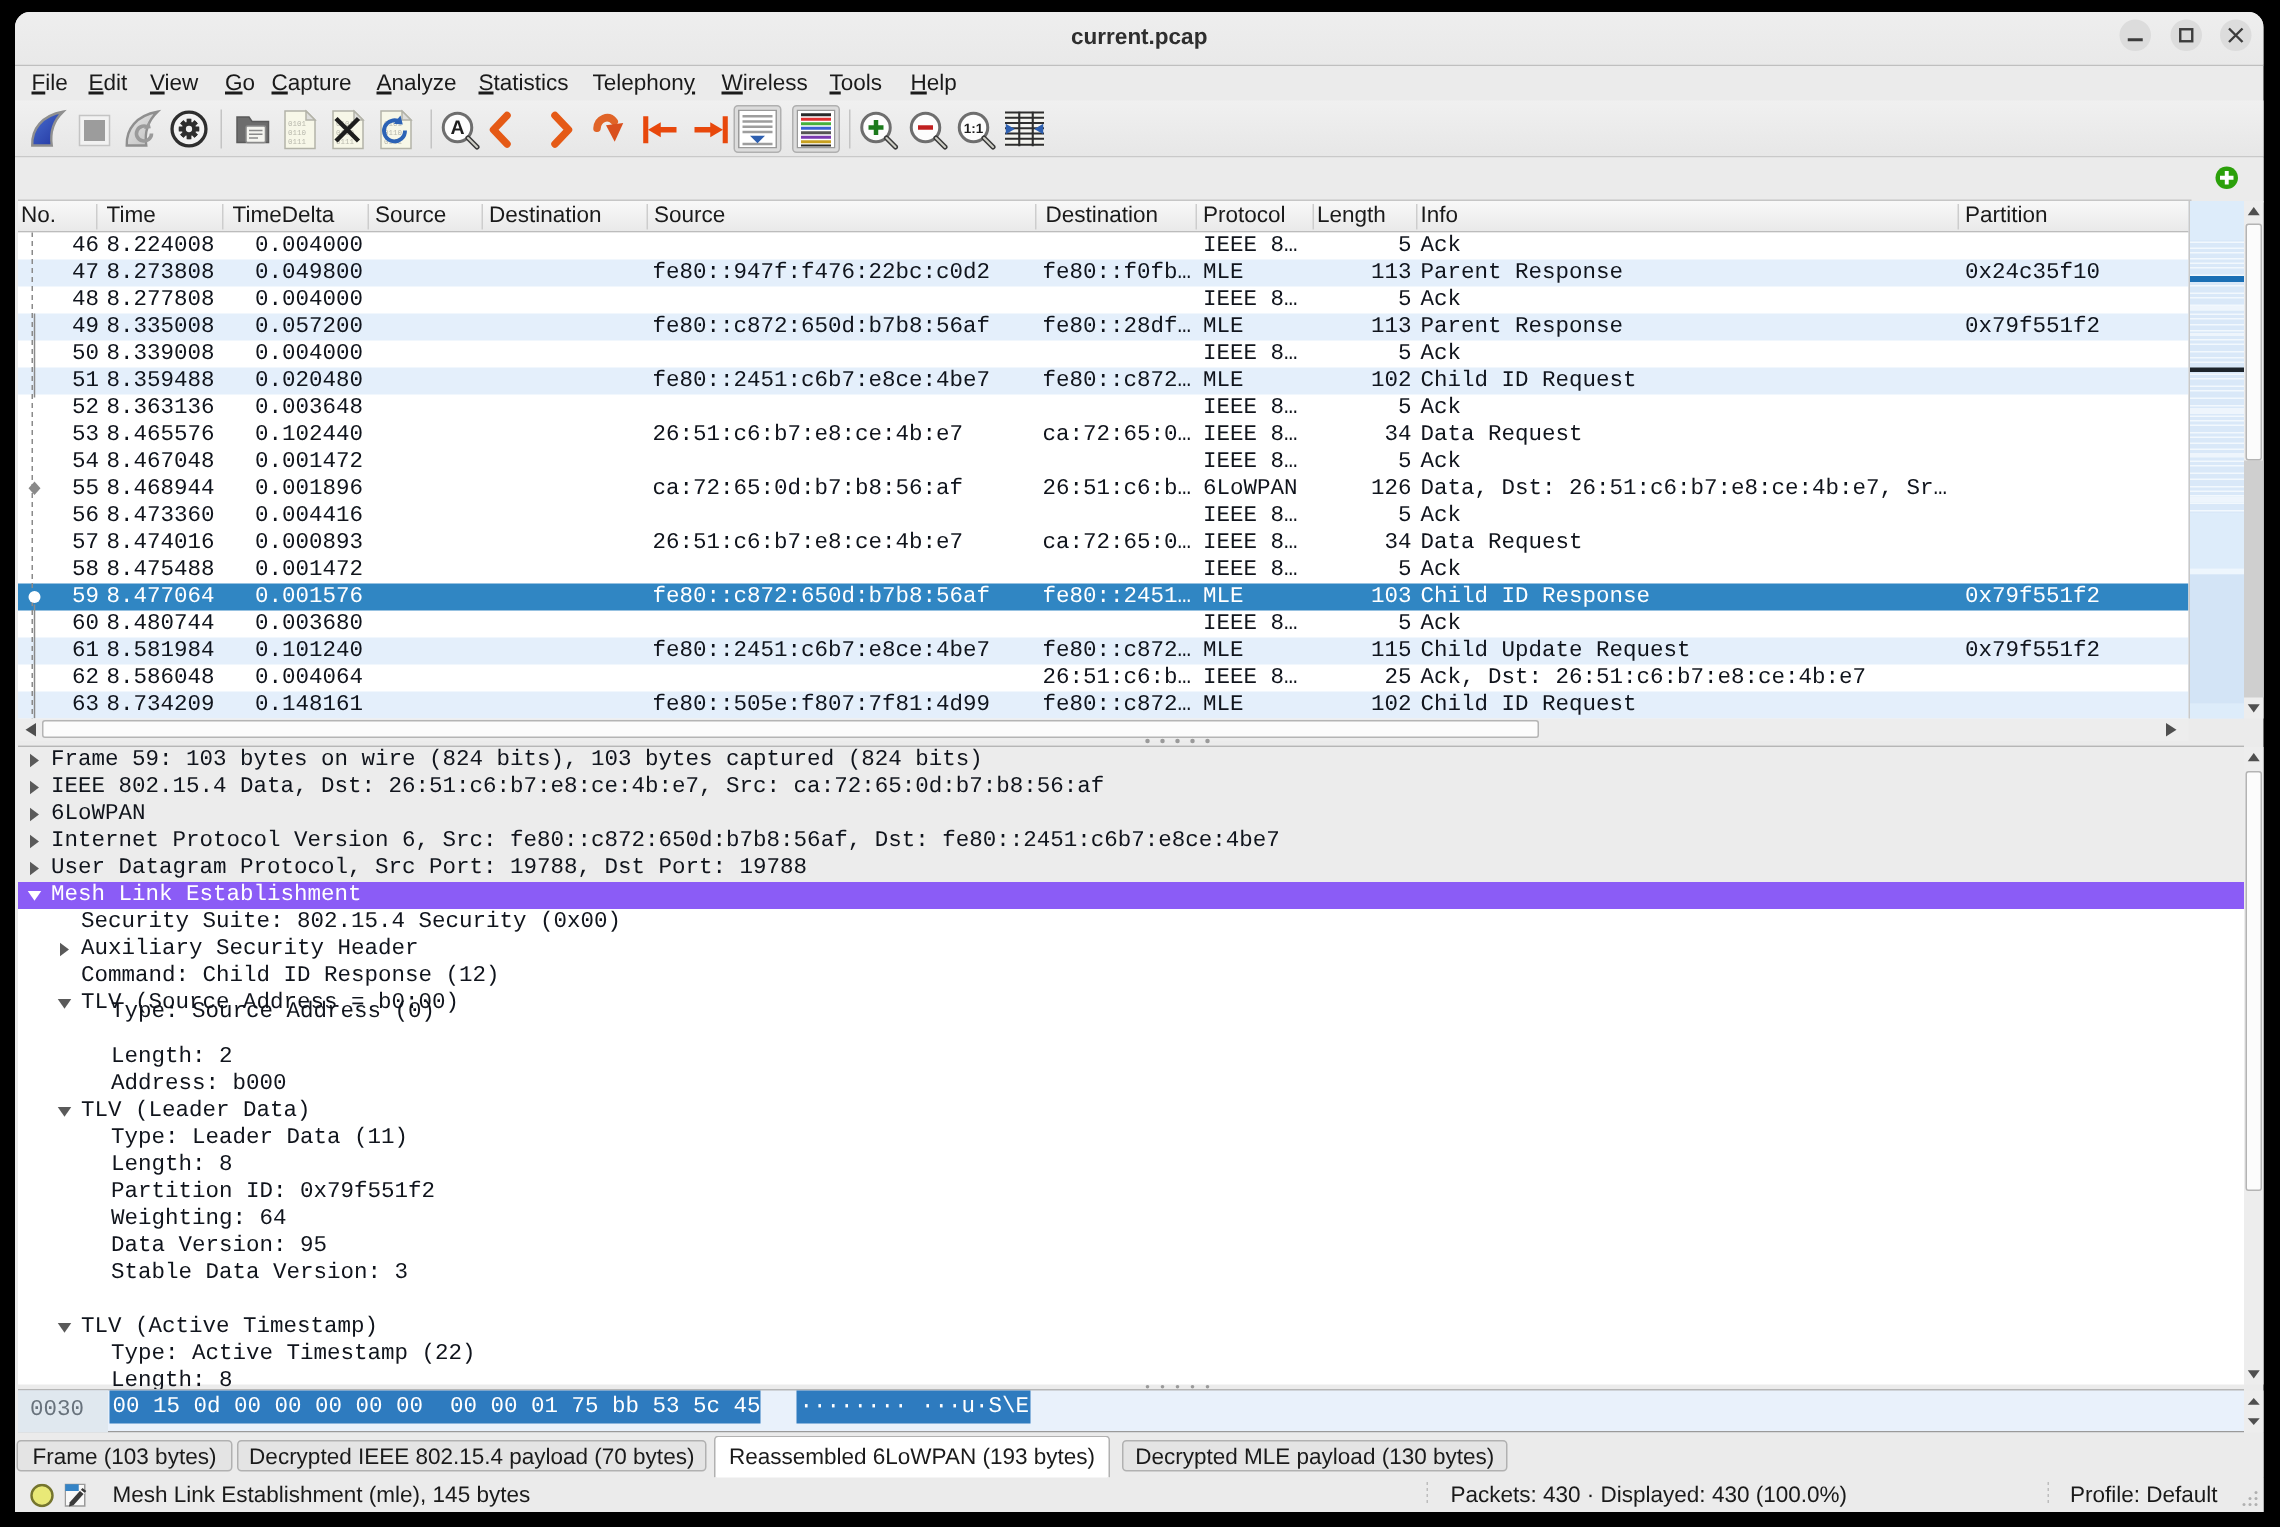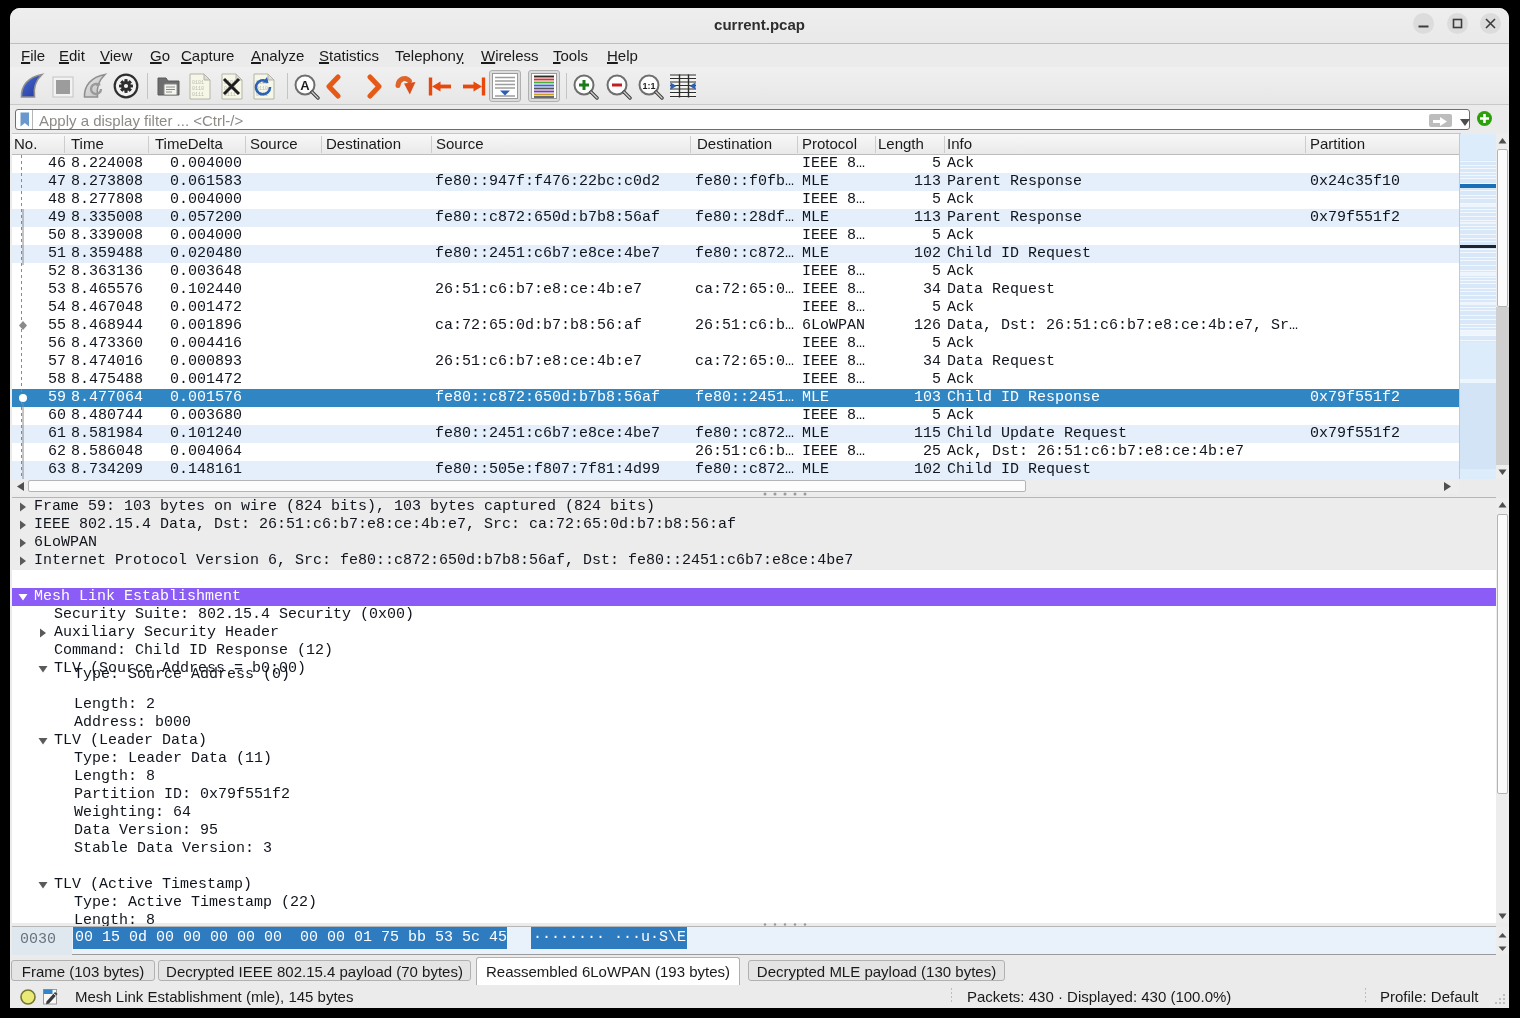--- a/index.html
+++ b/index.html
@@ -223,31 +223,20 @@
         <path d="M19 19l6 6" stroke="#3a3a3a" stroke-width="3.4" stroke-linecap="round"></path>
         <path d="M19 19l6 6" stroke="#cfcfc7" stroke-width="1.4" stroke-linecap="round"></path>
         <text x="12" y="15.5" font-size="9" font-weight="bold" text-anchor="middle" fill="#1d1d1d" font-family="Liberation Sans">1:1</text>
       </svg><svg class="abs" style="left:659px;top:6px" width="28" height="26" viewBox="0 0 28 26">
         <rect x="1" y="1.5" width="26" height="23" fill="#f4f4f0"></rect>
         <path d="M1 2h26M1 5.5h26M1 9h26M1 12.5h26M1 16h26M1 19.5h26M1 23.5h26" stroke="#2e2e2e" stroke-width="1.2"></path>
         <path d="M10.5 1.5v23M19.5 1.5v23" stroke="#2e2e2e" stroke-width="1.4"></path>
         <path d="M1.5 9.5l6 3.5-6 3.5zM26.5 9.5l-6 3.5 6 3.5z" fill="#2d5fb0"></path>
       </svg></div>
     <div id="fbar" class="abs">
-      <div id="finput" class="abs">
-        <div id="fbook" class="abs"><svg width="17" height="19">
-            <path d="M4.5 2.5h8.5v14l-4.25-3.6-4.25 3.6z" fill="#6a98cc"></path>
-          </svg></div>
-        <div id="fph" class="abs">Apply a display filter ... &lt;Ctrl-/&gt;</div>
-        <div id="fbtn" class="abs"><svg width="23" height="13">
-            <path d="M4 6.5h10" stroke="#fff" stroke-width="3"></path>
-            <path d="M11 2l7 4.5-7 4.5z" fill="#fff"></path>
-          </svg></div>
-        <div id="fdrop" class="abs"></div>
-      </div>
       <div id="fplus" class="abs"><svg width="15" height="15">
           <path d="M7.5 3v9M3 7.5h9" stroke="#fff" stroke-width="2.6"></path>
         </svg></div>
     </div>
     <div id="plhead" class="abs">
       <span style="left:2px">No.</span>
       <span style="left:59px">Time</span>
       <span style="left:143px">TimeDelta</span>
       <span style="left:238px">Source</span>
       <span style="left:314px">Destination</span>
@@ -263,21 +252,21 @@
       <i style="left:309px"></i>
       <i style="left:419px"></i>
       <i style="left:678px"></i>
       <i style="left:785px"></i>
       <i style="left:863px"></i>
       <i style="left:932px"></i>
       <i style="left:1293px"></i>
     </div>
     <div id="plist" class="abs">
       <div class="prow" style="top:0px"><span class="c-no">46</span><span class="c-t">8.224008</span><span class="c-d">0.004000</span><span class="c-p">IEEE 8…</span><span class="c-l">5</span><span class="c-i">Ack</span></div>
-      <div class="prow b" style="top:18px"><span class="c-no">47</span><span class="c-t">8.273808</span><span class="c-d">0.061583</span><span class="c-s">fe80::947f:f476:22bc:c0d2</span><span class="c-ds">fe80::f0fb…</span><span class="c-p">MLE</span><span class="c-l">113</span><span class="c-i">Parent Response</span><span class="c-pa">0x24c35f10</span></div>
+      <div class="prow b" style="top:18px"><span class="c-no">47</span><span class="c-t">8.273808</span><span class="c-d">0.049800</span><span class="c-s">fe80::947f:f476:22bc:c0d2</span><span class="c-ds">fe80::f0fb…</span><span class="c-p">MLE</span><span class="c-l">113</span><span class="c-i">Parent Response</span><span class="c-pa">0x24c35f10</span></div>
       <div class="prow" style="top:36px"><span class="c-no">48</span><span class="c-t">8.277808</span><span class="c-d">0.004000</span><span class="c-p">IEEE 8…</span><span class="c-l">5</span><span class="c-i">Ack</span></div>
       <div class="prow b" style="top:54px"><span class="c-no">49</span><span class="c-t">8.335008</span><span class="c-d">0.057200</span><span class="c-s">fe80::c872:650d:b7b8:56af</span><span class="c-ds">fe80::28df…</span><span class="c-p">MLE</span><span class="c-l">113</span><span class="c-i">Parent Response</span><span class="c-pa">0x79f551f2</span></div>
       <div class="prow" style="top:72px"><span class="c-no">50</span><span class="c-t">8.339008</span><span class="c-d">0.004000</span><span class="c-p">IEEE 8…</span><span class="c-l">5</span><span class="c-i">Ack</span></div>
       <div class="prow b" style="top:90px"><span class="c-no">51</span><span class="c-t">8.359488</span><span class="c-d">0.020480</span><span class="c-s">fe80::2451:c6b7:e8ce:4be7</span><span class="c-ds">fe80::c872…</span><span class="c-p">MLE</span><span class="c-l">102</span><span class="c-i">Child ID Request</span></div>
       <div class="prow" style="top:108px"><span class="c-no">52</span><span class="c-t">8.363136</span><span class="c-d">0.003648</span><span class="c-p">IEEE 8…</span><span class="c-l">5</span><span class="c-i">Ack</span></div>
       <div class="prow" style="top:126px"><span class="c-no">53</span><span class="c-t">8.465576</span><span class="c-d">0.102440</span><span class="c-s">26:51:c6:b7:e8:ce:4b:e7</span><span class="c-ds">ca:72:65:0…</span><span class="c-p">IEEE 8…</span><span class="c-l">34</span><span class="c-i">Data Request</span></div>
       <div class="prow" style="top:144px"><span class="c-no">54</span><span class="c-t">8.467048</span><span class="c-d">0.001472</span><span class="c-p">IEEE 8…</span><span class="c-l">5</span><span class="c-i">Ack</span></div>
       <div class="prow" style="top:162px"><span class="c-no">55</span><span class="c-t">8.468944</span><span class="c-d">0.001896</span><span class="c-s">ca:72:65:0d:b7:b8:56:af</span><span class="c-ds">26:51:c6:b…</span><span class="c-p">6LoWPAN</span><span class="c-l">126</span><span class="c-i">Data, Dst: 26:51:c6:b7:e8:ce:4b:e7, Sr…</span></div>
       <div class="prow" style="top:180px"><span class="c-no">56</span><span class="c-t">8.473360</span><span class="c-d">0.004416</span><span class="c-p">IEEE 8…</span><span class="c-l">5</span><span class="c-i">Ack</span></div>
       <div class="prow" style="top:198px"><span class="c-no">57</span><span class="c-t">8.474016</span><span class="c-d">0.000893</span><span class="c-s">26:51:c6:b7:e8:ce:4b:e7</span><span class="c-ds">ca:72:65:0…</span><span class="c-p">IEEE 8…</span><span class="c-l">34</span><span class="c-i">Data Request</span></div>
@@ -391,20 +380,23 @@
         </svg><span style="position:absolute;left:22px">Frame 59: 103 bytes on wire (824 bits), 103 bytes captured (824 bits)</span></div>
       <div class="drow g" style="top:18px"><svg class="dar" style="left:5px">
           <path d="M3 1.5l6 4.5-6 4.5z" fill="#5a5a5a"></path>
         </svg><span style="position:absolute;left:22px">IEEE 802.15.4 Data, Dst: 26:51:c6:b7:e8:ce:4b:e7, Src: ca:72:65:0d:b7:b8:56:af</span></div>
       <div class="drow g" style="top:36px"><svg class="dar" style="left:5px">
           <path d="M3 1.5l6 4.5-6 4.5z" fill="#5a5a5a"></path>
         </svg><span style="position:absolute;left:22px">6LoWPAN</span></div>
       <div class="drow g" style="top:54px"><svg class="dar" style="left:5px">
           <path d="M3 1.5l6 4.5-6 4.5z" fill="#5a5a5a"></path>
         </svg><span style="position:absolute;left:22px">Internet Protocol Version 6, Src: fe80::c872:650d:b7b8:56af, Dst: fe80::2451:c6b7:e8ce:4be7</span></div>
+      <div class="drow g" style="top:72px"><svg class="dar" style="left:5px">
+          <path d="M3 1.5l6 4.5-6 4.5z" fill="#5a5a5a"></path>
+        </svg><span style="position:absolute;left:22px">User Datagram Protocol, Src Port: 19788, Dst Port: 19788</span></div>
       <div class="drow s" style="top:90px"><svg class="dar" style="left:5px">
           <path d="M1.5 3h9L6 9.5z" fill="#fff"></path>
         </svg><span style="position:absolute;left:22px">Mesh Link Establishment</span></div>
       <div class="drow" style="top:108px"><span style="position:absolute;left:42px">Security Suite: 802.15.4 Security (0x00)</span></div>
       <div class="drow" style="top:126px"><svg class="dar" style="left:25px">
           <path d="M3 1.5l6 4.5-6 4.5z" fill="#5a5a5a"></path>
         </svg><span style="position:absolute;left:42px">Auxiliary Security Header</span></div>
       <div class="drow" style="top:144px"><span style="position:absolute;left:42px">Command: Child ID Response (12)</span></div>
       <div class="drow" style="top:162px"><svg class="dar" style="left:25px">
           <path d="M1.5 3h9L6 9.5z" fill="#5a5a5a"></path>

